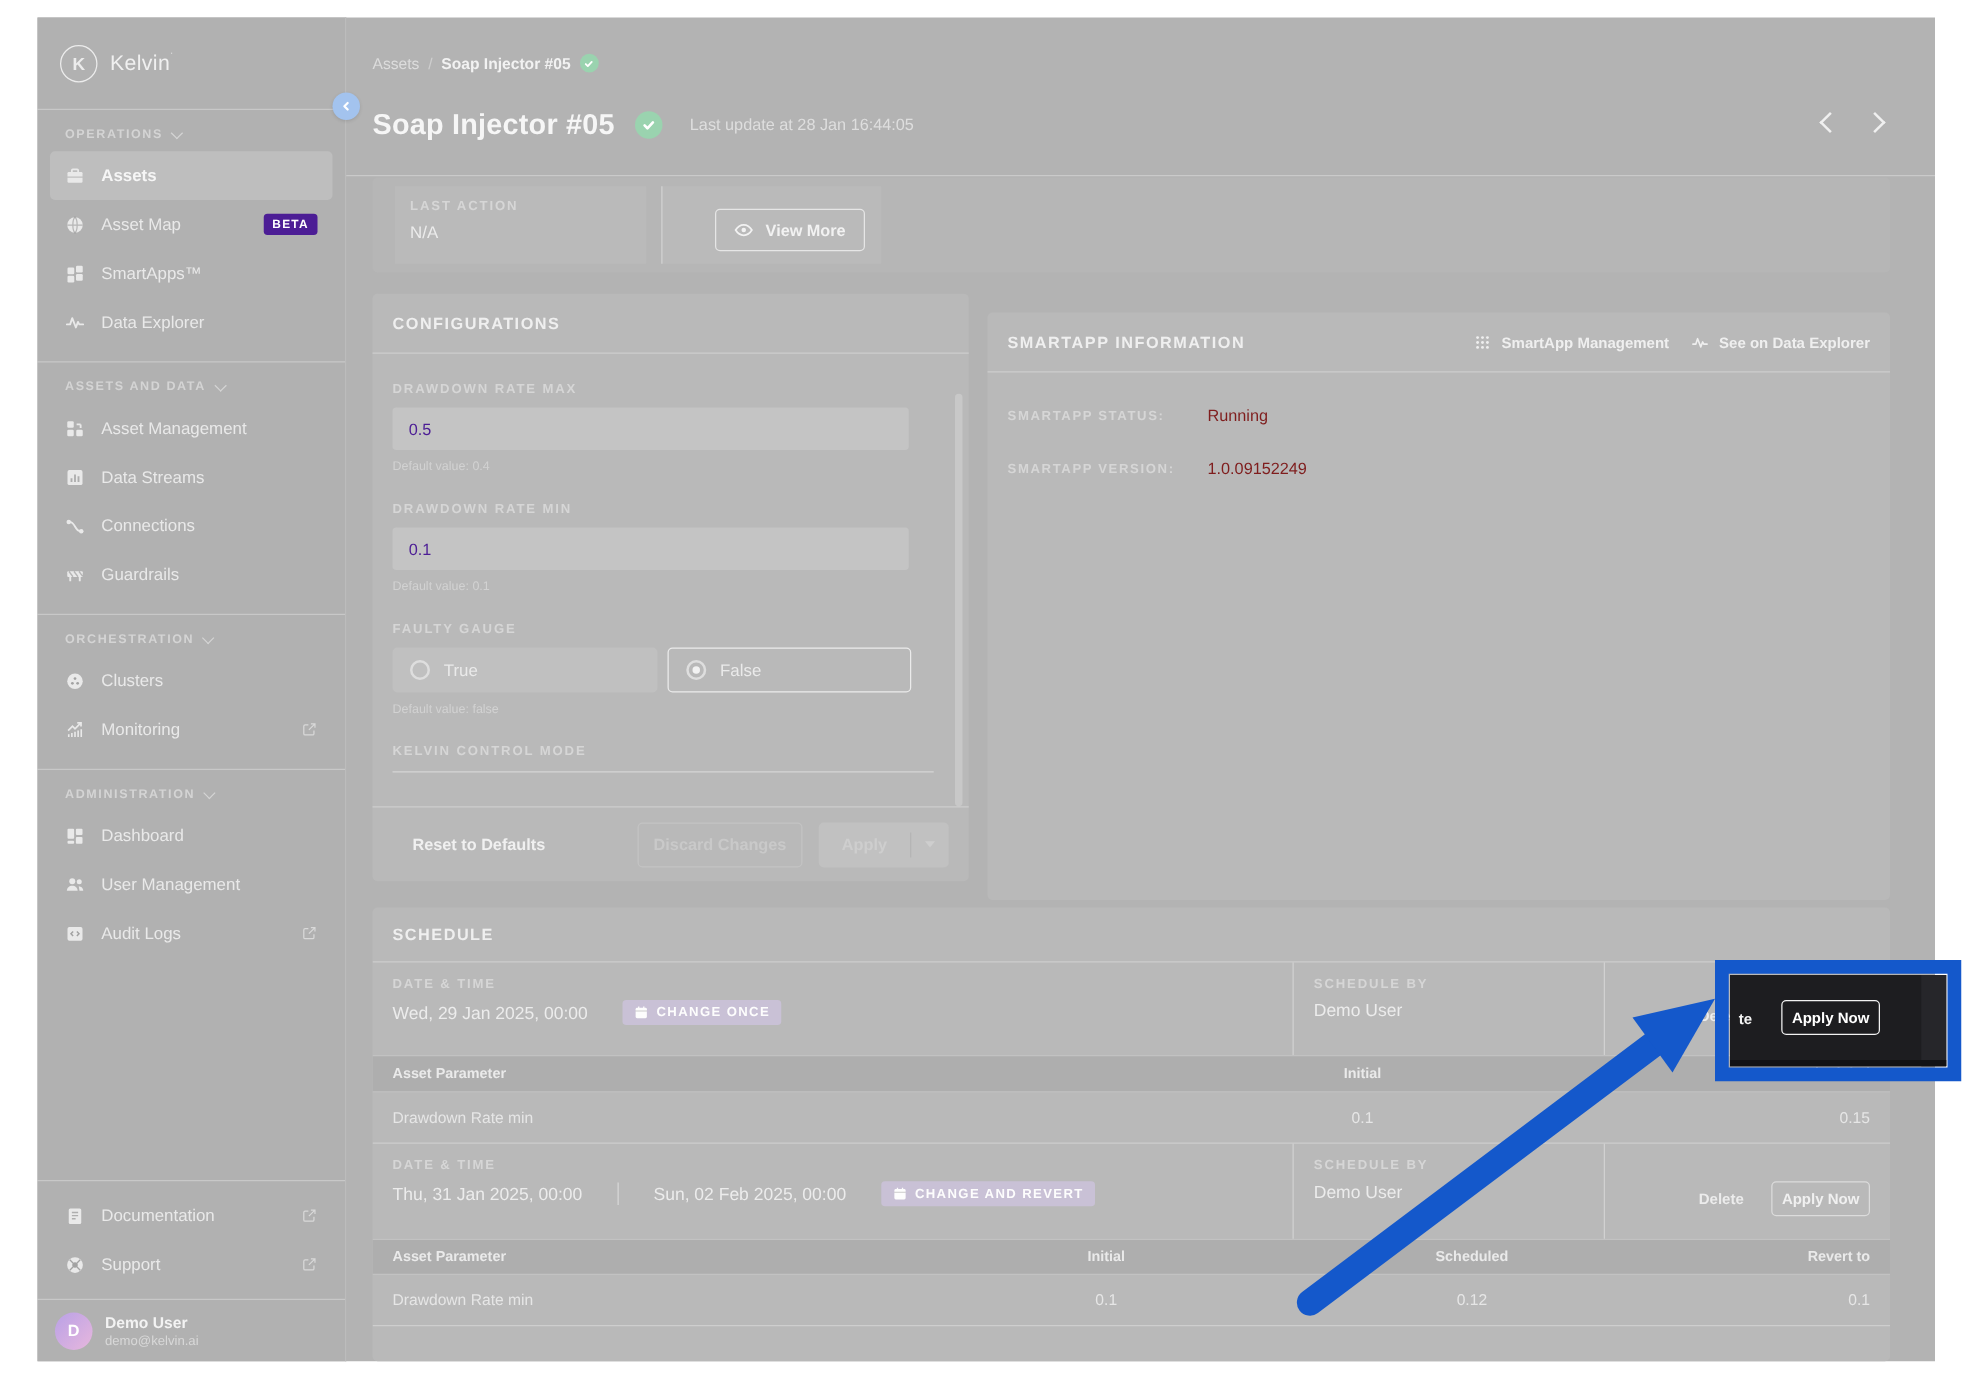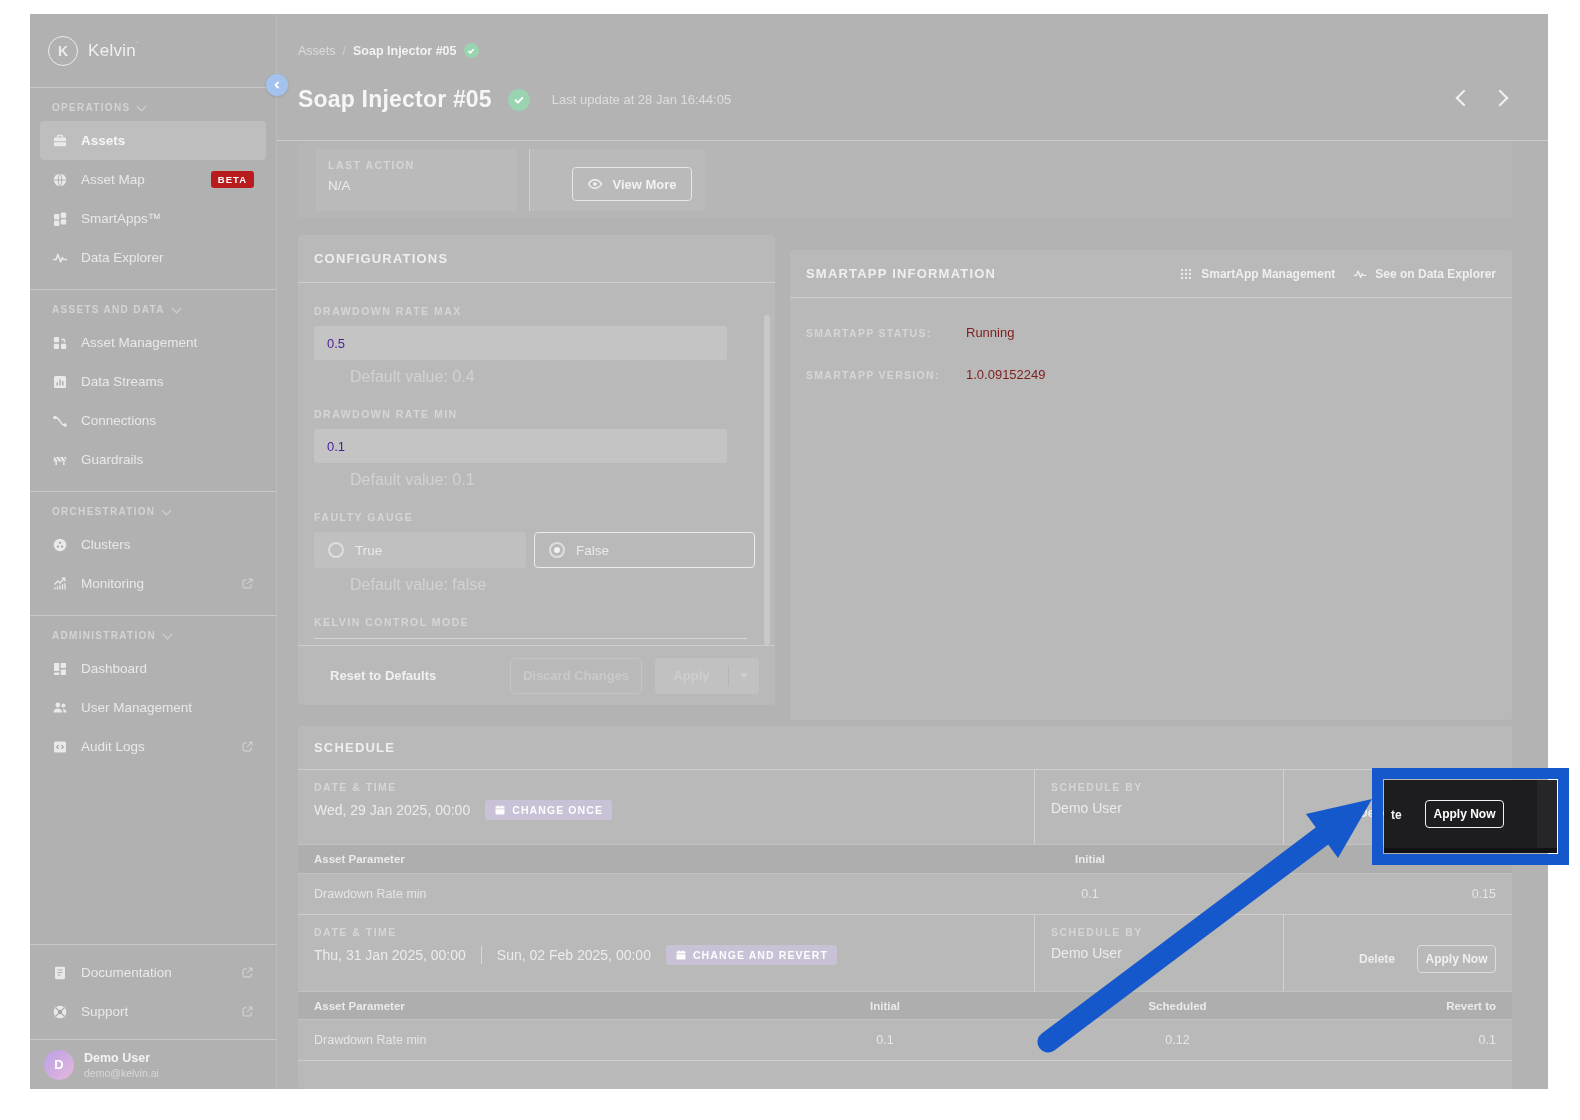--- a/index.html
+++ b/index.html
@@ -16,21 +16,21 @@
   .collapse-btn{position:absolute;left:236px;top:60px;width:22px;height:22px;border-radius:50%;background:#a3c3ee;z-index:20;display:flex;align-items:center;justify-content:center;box-shadow:0 1px 3px rgba(0,0,0,0.12);}
   .collapse-btn svg{width:12px;height:12px;}
   .side-section{padding:12px 10px 12px;border-top:1px solid rgba(255,255,255,0.3);}
   .side-section.first{border-top:none;}
   .sec-label{display:flex;align-items:center;color:#d4d4d4;font-size:10px;font-weight:700;letter-spacing:1.3px;margin:2px 0 8px 12px;}
   .chev-down{display:inline-block;width:6px;height:6px;border-right:1.6px solid #d4d4d4;border-bottom:1.6px solid #d4d4d4;transform:rotate(45deg);margin-left:8px;margin-top:-3px;}
   .side-item{height:39px;border-radius:4px;display:flex;align-items:center;padding:0 12px;color:#e9e9e9;font-size:13.5px;font-weight:500;position:relative;}
   .side-item.active{background:#bebebe;color:#f6f6f6;font-weight:700;}
   .side-item .ic{width:16px;height:16px;margin-right:13px;color:#e9e9e9;flex:0 0 16px;}
   .side-item .ic svg{width:16px;height:16px;display:block;}
-  .beta-badge{margin-left:auto;background:#b91c1c;color:#ffffff;font-size:9.5px;font-weight:700;letter-spacing:1px;border-radius:3px;padding:3px 7px;}
+  .beta-badge{margin-left:auto;background:#4c1d95;color:#ffffff;font-size:9.5px;font-weight:700;letter-spacing:1px;border-radius:3px;padding:3px 7px;}
   .ext-ic{margin-left:auto;width:13px;height:13px;color:#d9d9d9;}
   .ext-ic svg{width:13px;height:13px;display:block;}
   .side-bottom{position:absolute;bottom:0;left:0;width:100%;}
   .side-bottom .links{border-top:1px solid rgba(255,255,255,0.3);padding:8px 10px;}
   .user-row{border-top:1px solid rgba(255,255,255,0.3);display:flex;align-items:center;padding:10px 14px;height:50px;box-sizing:border-box;}
   .avatar{width:30px;height:30px;border-radius:50%;background:linear-gradient(135deg,#b9a1e6,#e7b7dd);color:#fff;font-size:13px;font-weight:700;display:flex;align-items:center;justify-content:center;}
   .user-meta{margin-left:10px;}
   .user-name{color:#f3f3f3;font-size:12.5px;font-weight:700;}
   .user-email{color:#d8d8d8;font-size:10.5px;margin-top:2px;}
 
@@ -64,25 +64,25 @@
   .la-value{color:#ececec;font-size:13.5px;margin-top:7px;}
   .view-more-btn{position:absolute;left:42px;top:18px;width:120px;height:34px;border:1px solid #e6e6e6;border-radius:4px;display:flex;align-items:center;justify-content:center;color:#f2f2f2;font-size:13px;font-weight:700;gap:9px;box-sizing:border-box;}
   .view-more-btn .ic{width:16px;height:16px;color:#f2f2f2;}
   .view-more-btn .ic svg{width:16px;height:16px;display:block;}
 
   .config-panel{left:268px;top:221px;width:477px;height:470px;}
   .panel-head{height:48px;display:flex;align-items:center;padding:0 16px;border-bottom:1px solid rgba(255,255,255,0.3);box-sizing:border-box;}
   .config-body{position:relative;padding:22px 16px 0;}
   .field{margin-bottom:22px;}
   .field-input{margin-top:9px;height:34px;background:#c4c4c4;border-radius:3px;display:flex;align-items:center;padding:0 13px;color:#4c1d95;font-size:13px;width:413px;box-sizing:border-box;}
-  .field-default{color:#d2d2d2;font-size:16px;margin-top:8px;margin-left:36px;}
+  .field-default{color:#d2d2d2;font-size:10px;margin-top:8px;}
   .radio-row{display:flex;margin-top:9px;gap:8px;}
   .radio-opt{height:36px;border-radius:4px;display:flex;align-items:center;padding:0 14px;gap:11px;box-sizing:border-box;color:#eaeaea;font-size:13.5px;}
   .radio-opt.plain{background:#c0c0c0;width:212px;}
-  .radio-opt.selected{border:1.5px solid #ebebeb;width:221px;}
+  .radio-opt.selected{border:1.5px solid #ebebeb;width:195px;}
   .radio-circ{width:16px;height:16px;border-radius:50%;border:2px solid #dedede;box-sizing:border-box;position:relative;}
   .radio-circ.on::after{content:"";position:absolute;left:3px;top:3px;width:6px;height:6px;border-radius:50%;background:#f2f2f2;}
   .control-mode-line{width:433px;height:1px;background:rgba(255,255,255,0.4);margin-top:10px;}
   .config-scrollbar{position:absolute;right:5px;top:80px;width:6px;height:330px;border-radius:3px;background:#c8c8c8;}
   .config-footer{position:absolute;left:0;bottom:0;width:100%;height:60px;border-top:1px solid rgba(255,255,255,0.3);display:flex;align-items:center;box-sizing:border-box;padding:0 16px;}
   .reset-link{color:#f0f0f0;font-size:13px;font-weight:700;margin-left:16px;}
   .discard-btn{margin-left:auto;width:132px;height:36px;border:1px solid #c3c3c3;border-radius:4px;color:#c9c9c9;font-size:13px;font-weight:700;display:flex;align-items:center;justify-content:center;box-sizing:border-box;}
   .apply-btn{margin-left:13px;width:104px;height:36px;background:#c1c1c1;border-radius:4px;color:#cecece;font-size:13px;font-weight:700;display:flex;align-items:center;box-sizing:border-box;}
   .apply-btn .txt{flex:1;text-align:center;}
   .apply-btn .div{width:1px;height:20px;background:#b5b5b5;}
@@ -95,21 +95,21 @@
   .sa-link .ic svg{width:14px;height:14px;display:block;}
   .sa-row{display:flex;align-items:center;padding:0 16px;margin-top:27px;}
   .sa-row .lbl{letter-spacing:1.3px;width:160px;}
   .sa-val{color:#7f1d1d;font-size:13px;}
 
   .schedule-panel{left:268px;top:712px;width:1214px;height:363px;overflow:hidden;}
   .sch-title{height:44px;display:flex;align-items:center;padding:0 16px;border-bottom:1px solid rgba(255,255,255,0.3);box-sizing:border-box;}
   .sch-entry{display:grid;grid-template-columns:736px 249px 229px;height:74px;box-sizing:border-box;}
   .sch-entry .cell{padding:11px 16px 0;box-sizing:border-box;}
   .sch-entry .cell + .cell{border-left:1px solid rgba(255,255,255,0.35);}
-  .date-line{display:flex;align-items:center;margin-top:7px;color:#ececec;font-size:14px;gap:15px;}
+  .date-line{display:flex;align-items:center;margin-top:7px;color:#ececec;font-size:14px;gap:28px;}
   .date-divider{width:1px;height:18px;background:rgba(255,255,255,0.45);}
   .chg-badge{display:inline-flex;align-items:center;gap:6px;background:#c9c1d6;color:#fdfdfd;font-size:10.5px;font-weight:700;letter-spacing:1.1px;border-radius:3px;padding:4px 9px;}
   .chg-badge .ic{width:12px;height:12px;color:#fdfdfd;}
   .chg-badge .ic svg{width:12px;height:12px;display:block;}
   .by-name{color:#ececec;font-size:14px;margin-top:7px;}
   .actions-cell{display:flex;align-items:center;justify-content:flex-end;gap:22px;padding-right:8px;box-sizing:border-box;}
   .delete-link{color:#ececec;font-size:12px;font-weight:700;}
   .apply-now-btn{width:79px;height:28px;border:1px solid #dcdcdc;border-radius:4px;color:#f0f0f0;font-size:12px;font-weight:700;display:flex;align-items:center;justify-content:center;box-sizing:border-box;}
   .sch-thead{background:#aeaeae;border-top:1px solid rgba(255,255,255,0.25);border-bottom:1px solid rgba(255,255,255,0.25);height:30px;display:grid;align-items:center;color:#eaeaea;font-size:11.5px;font-weight:700;box-sizing:border-box;}
   .sch-row{height:41px;display:grid;align-items:center;color:#e6e6e6;font-size:12.5px;border-bottom:1px solid rgba(255,255,255,0.3);box-sizing:border-box;}

